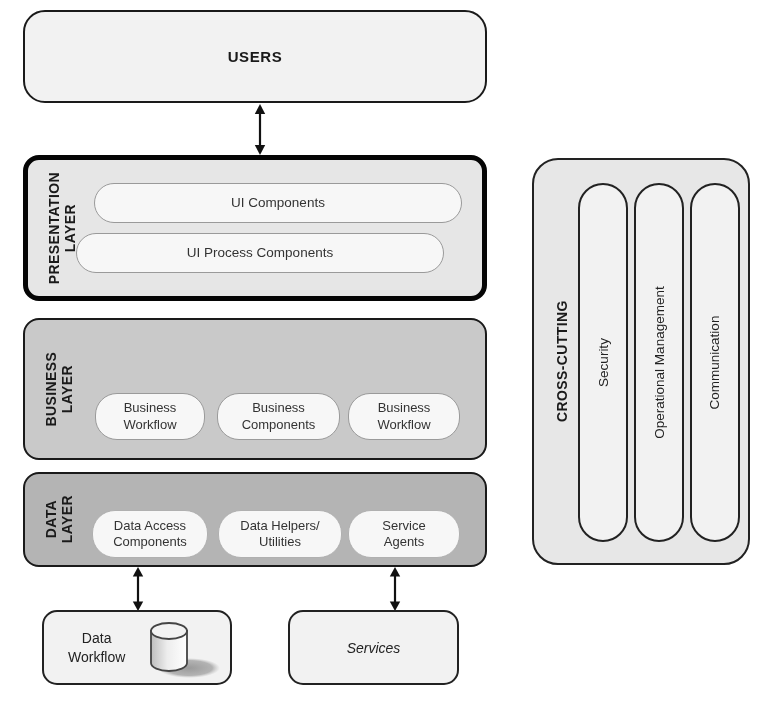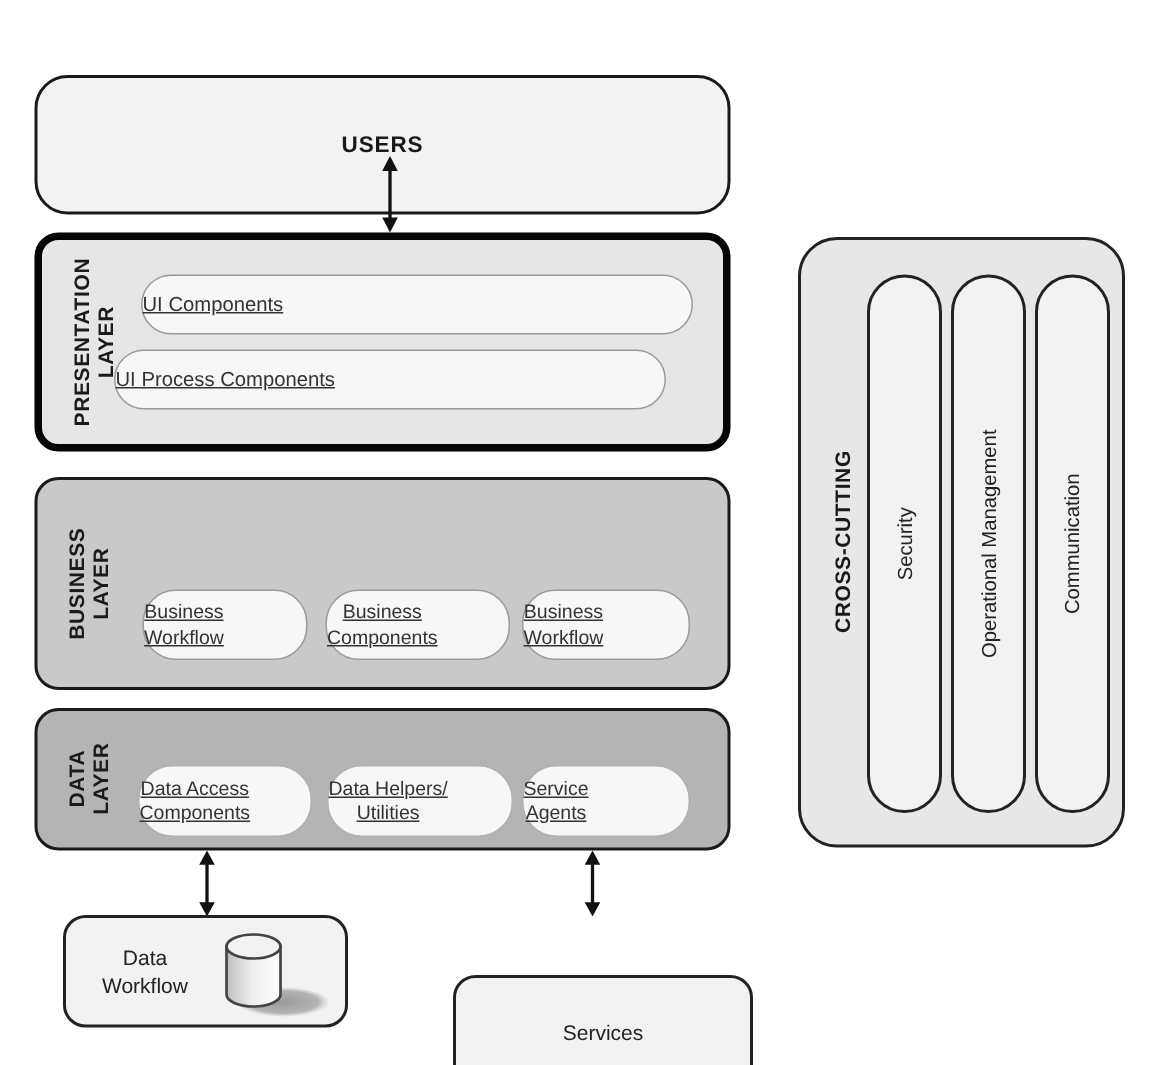--- a/index.html
+++ b/index.html
@@ -1,21 +1,21 @@
 <!DOCTYPE html>
 <html style="--box-light-fill: #f2f2f2; --layer-presentation-fill: #e6e6e6; --layer-business-fill: #c9c9c9; --layer-data-fill: #b4b4b4; --inner-pill-fill: #f7f7f7; --crosscut-fill: #e7e7e7; --crosscut-pill-fill: #f2f2f2; --border-dark: #1a1a1a; --border-gray: #9a9a9a; --text-dark: #1a1a1a; --text-body: #333333;"><head>
 <meta charset="utf-8">
 <style>
   html,body{margin:0;padding:0;background:#fff;}
   .canvas{
     position:relative;width:775px;height:710px;background:#fff;overflow:hidden;
     font-family:"Liberation Sans", sans-serif;color:var(--text-dark,#1a1a1a);
   }
   .box{position:absolute;box-sizing:border-box;}
-  .center{display:flex;align-items:center;justify-content:center;text-align:left;margin-top:40px;}
+  .center{display:flex;align-items:center;justify-content:center;text-align:left;}
 
   
   .users{
     left:23px;top:10px;width:464px;height:93px;
     background:var(--box-light-fill,#f2f2f2);
     border:2px solid var(--border-dark,#1a1a1a);border-radius:22px;
     font-weight:bold;font-size:15px;letter-spacing:.6px;
   }
 
   
@@ -42,22 +42,22 @@
     transform:rotate(-90deg);white-space:nowrap;text-align:center;
     font-weight:bold;font-size:14px;line-height:1.15;letter-spacing:.4px;
   }
 
   
   .pill{
     position:absolute;box-sizing:border-box;
     background:var(--inner-pill-fill,#f7f7f7);
     border:1.5px solid var(--border-gray,#9a9a9a);
     border-radius:20px;color:var(--text-body,#333);
-    display:flex;align-items:center;text-align:center;
-    font-size:13.5px;line-height:1.25;text-decoration:underline;
+    display:flex;align-items:center;justify-content:center;text-align:center;
+    font-size:13.5px;line-height:1.25;
   }
   .p-ui1{left:66px;top:23px;width:368px;height:40px;}
   .p-ui2{left:48px;top:73px;width:368px;height:40px;}
 
   
   .facade{
     left:70px;top:18px;width:370px;height:44px;
     background:#f6f6f6;border:2px dashed #111;border-radius:22px;
   }
   .b-row{top:73px;height:47px;border-radius:22px;}
@@ -72,21 +72,21 @@
   .d-3{left:323px;width:112px;}
 
   
   .bottom-box{
     top:610px;height:75px;background:var(--box-light-fill,#f2f2f2);
     border:2px solid #222;border-radius:15px;font-size:14px;color:#222;
   }
   .datasources{left:42px;width:190px;display:flex;align-items:center;}
   .datasources .txt{margin-left:24px;text-align:center;line-height:1.3;}
   .datasources .cyl{margin-left:14px;margin-top:4px;}
-  .services{left:302px;width:200px;}
+  .services{left:288px;width:171px;font-style:italic;}
 
   
   .crosscut{
     left:532px;top:158px;width:218px;height:407px;
     background:var(--crosscut-fill,#e7e7e7);
     border:2px solid #222;border-radius:26px;
   }
   .crosscut .vlabel{width:52px;left:2px;}
   .cc-pill{
     position:absolute;box-sizing:border-box;top:23px;height:359px;width:50px;

